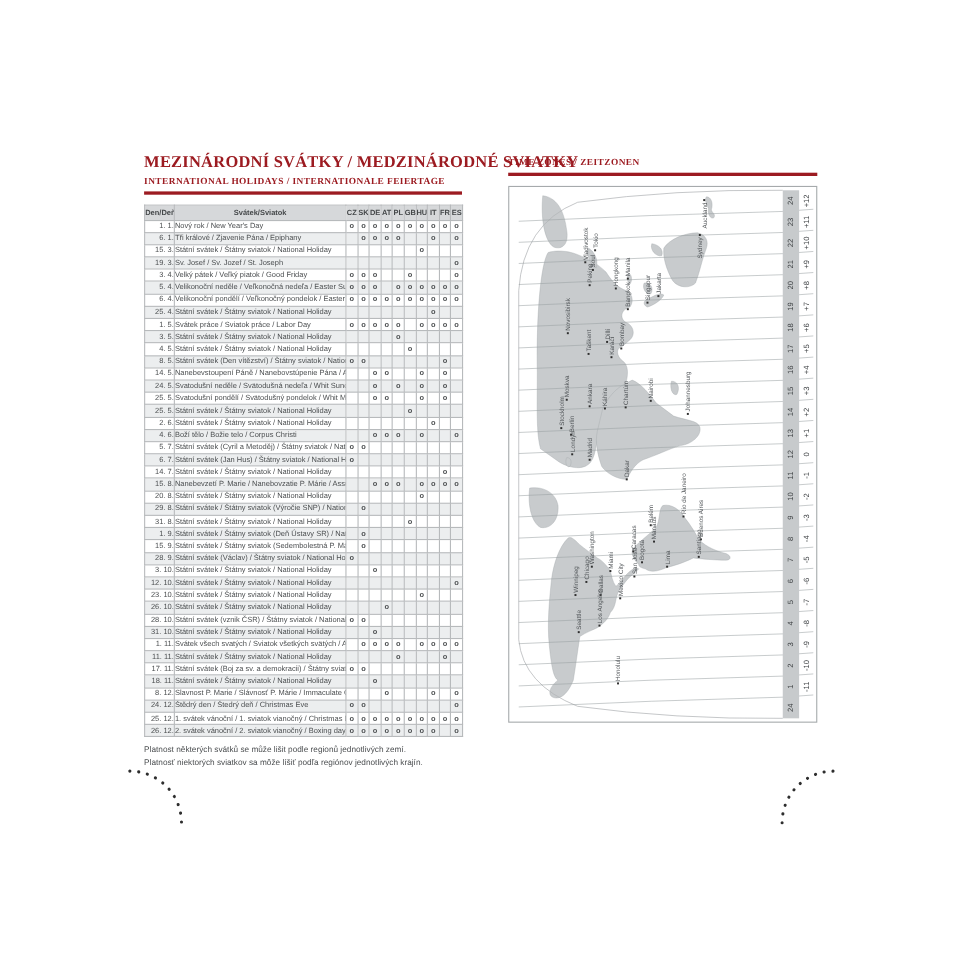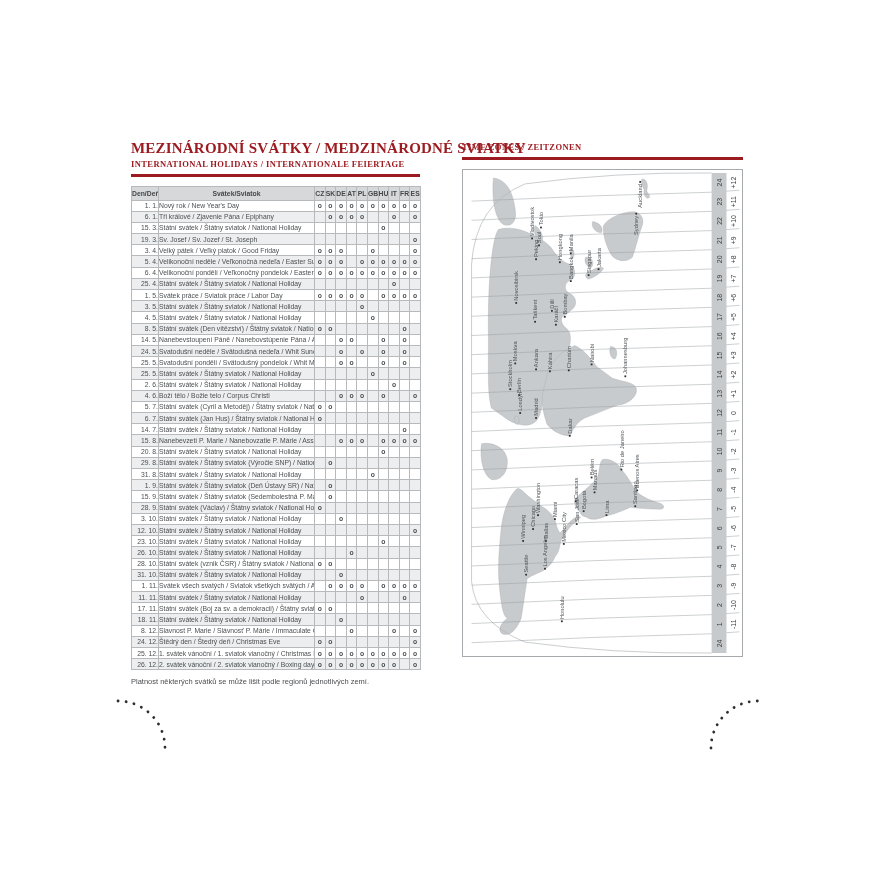--- a/index.html
+++ b/index.html
@@ -657,20 +657,21 @@
             <td class="c-mark">o</td>
             <td class="c-mark">o</td>
             <td class="c-mark"></td>
             <td class="c-mark">o</td>
           </tr>
         </tbody>
     </table>
 
     <div class="footnotes">
       <div>Platnost některých svátků se může lišit podle regionů jednotlivých zemí.</div>
+      <div>Platnosť niektorých sviatkov sa môže líšiť podľa regiónov jednotlivých krajín.</div>
     </div>
   </div>
 
   <div class="page page-right">
     <div class="page-subtitle">TIME ZONES / ZEITZONEN</div>
     <div class="red-rule"></div>
 
     <div class="map-frame">
       <svg id="tz-map" viewBox="0 0 280 490" width="279" height="486" xmlns="http://www.w3.org/2000/svg">
 

